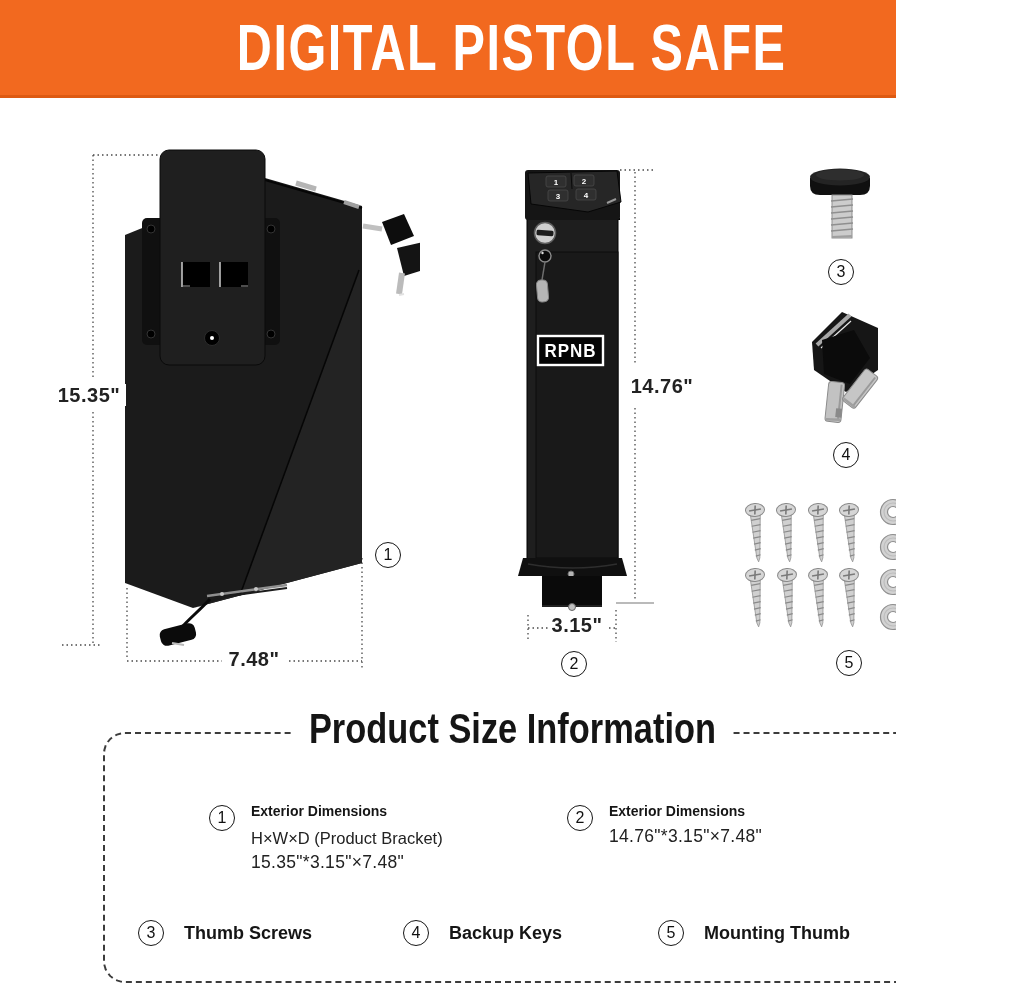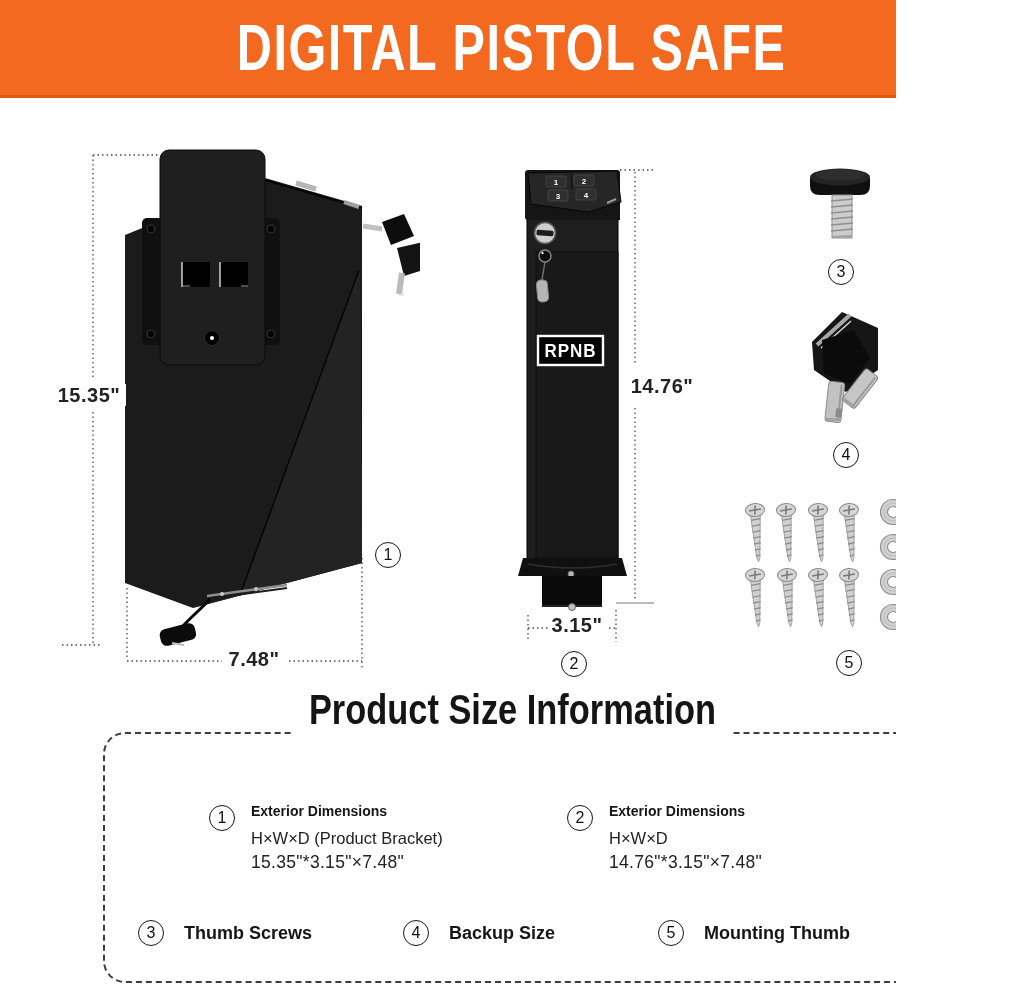--- a/index.html
+++ b/index.html
@@ -31,21 +31,21 @@
     position:absolute;width:26px;height:26px;border:1.8px solid #161616;border-radius:50%;
     background:#ffffff;display:flex;align-items:center;justify-content:center;
     font-size:16px;font-weight:400;color:#111;box-sizing:border-box;line-height:1;
   }
   
   #infoBox{
     position:absolute;left:103px;top:732px;width:819px;height:251px;
     border:2px dashed #3c3c3c;border-radius:22px;box-sizing:border-box;
   }
   #infoTitleWrap{
-    position:absolute;left:0;top:683px;width:1024px;text-align:center;z-index:3;
+    position:absolute;left:0;top:702px;width:1024px;text-align:center;z-index:3;
   }
   #infoTitleWrap .iTitle{
     display:inline-block;background:#ffffff;padding:0 20px;
     font-size:43px;line-height:52px;font-weight:bold;color:#151515;
     transform:scaleX(0.8);white-space:nowrap;
   }
   .dimColTitle{font-size:14px;font-weight:bold;color:#151515;line-height:22px;}
   .dimColLine{font-size:16.5px;color:#222;line-height:20px;margin-top:6px;}
   .dimColVal{font-size:17.5px;color:#222;line-height:20px;margin-top:4px;letter-spacing:0.3px;}
   .partLabel{
@@ -288,32 +288,31 @@
     <div class="dimColTitle">Exterior Dimensions</div>
     <div class="dimColLine">H×W×D (Product Bracket)</div>
     <div class="dimColVal">15.35"*3.15"×7.48"</div>
   </div>
 
   <div class="callout" style="left:567px;top:805px;z-index:2;">
     <span>2</span>
     </div>
   <div class="abs" style="left:609px;top:800px;width:250px;">
     <div class="dimColTitle">Exterior Dimensions</div>
-    <div class="dimColLine">H×W×D</div>
     <div class="dimColVal">14.76"*3.15"×7.48"</div>
   </div>
 
   <div class="callout" style="left:138px;top:920px;z-index:2;">
     <span>3</span>
     </div>
   <div class="partLabel" style="left:184px;top:920px;">Thumb Screws</div>
 
   <div class="callout" style="left:403px;top:920px;z-index:2;">
     <span>4</span>
     </div>
-  <div class="partLabel" style="left:449px;top:920px;">Backup Size</div>
+  <div class="partLabel" style="left:449px;top:920px;">Backup Keys</div>
 
   <div class="callout" style="left:658px;top:920px;z-index:2;">
     <span>5</span>
     </div>
   <div class="partLabel" style="left:704px;top:920px;">Mounting Thumb</div>
 
 </div>
 
 </body></html>

